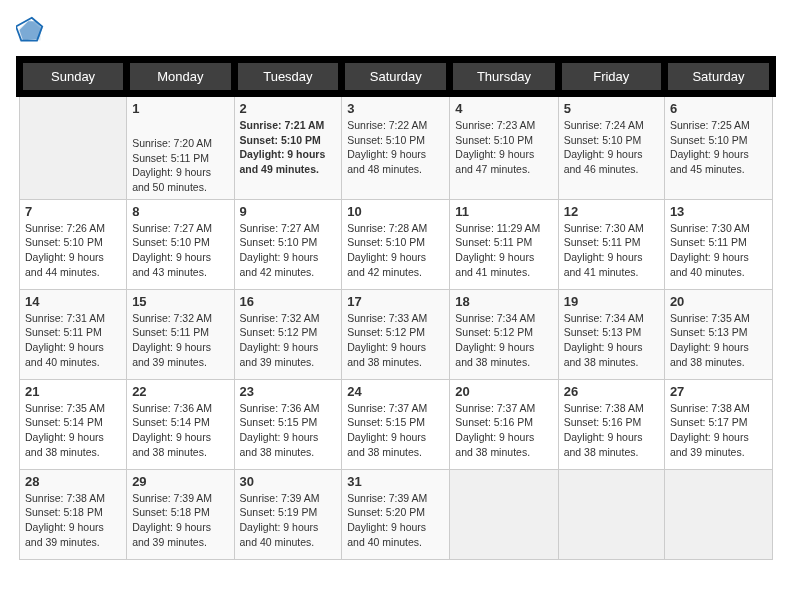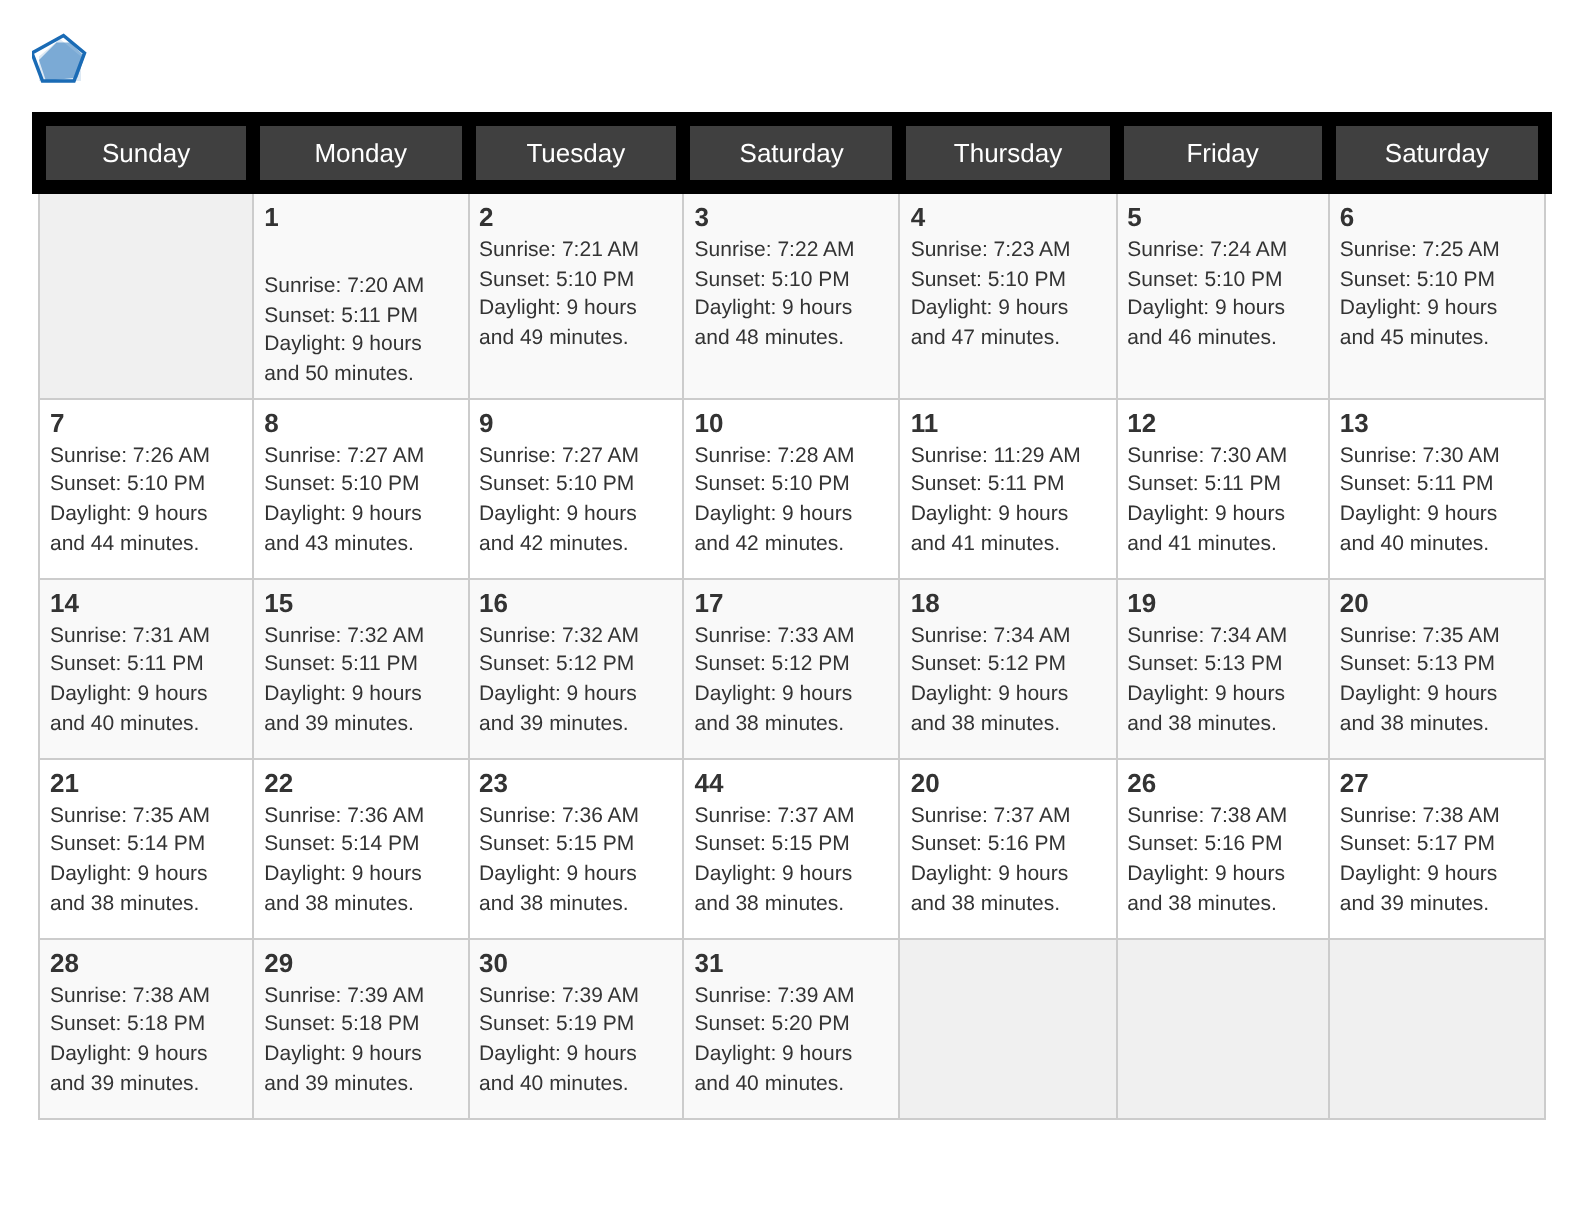--- a/index.html
+++ b/index.html
@@ -123,21 +123,21 @@
         <td class="empty"></td>
         <td>
           <span class="day-num">1</span>
           <div class="day-detail" style="white-space: pre-line; margin-top: 20px;">Sunrise: 7:20 AM
 Sunset: 5:11 PM
 Daylight: 9 hours
 and 50 minutes.</div>
         </td>
         <td>
           <span class="day-num">2</span>
-          <div class="day-detail" style="white-space: pre-line;">Sunrise: 7:21 AM
+          <div class="day-detail" style="white-space: pre-line; font-weight: bold;">Sunrise: 7:21 AM
 Sunset: 5:10 PM
 Daylight: 9 hours
 and 49 minutes.</div>
         </td>
         <td>
           <span class="day-num">3</span>
           <div class="day-detail" style="white-space: pre-line;">Sunrise: 7:22 AM
 Sunset: 5:10 PM
 Daylight: 9 hours
 and 48 minutes.</div>
@@ -282,21 +282,21 @@
 and 38 minutes.</div>
         </td>
         <td>
           <span class="day-num">23</span>
           <div class="day-detail" style="white-space: pre-line;">Sunrise: 7:36 AM
 Sunset: 5:15 PM
 Daylight: 9 hours
 and 38 minutes.</div>
         </td>
         <td>
-          <span class="day-num">44</span>
+          <span class="day-num">24</span>
           <div class="day-detail" style="white-space: pre-line;">Sunrise: 7:37 AM
 Sunset: 5:15 PM
 Daylight: 9 hours
 and 38 minutes.</div>
         </td>
         <td>
           <span class="day-num">20</span>
           <div class="day-detail" style="white-space: pre-line;">Sunrise: 7:37 AM
 Sunset: 5:16 PM
 Daylight: 9 hours

